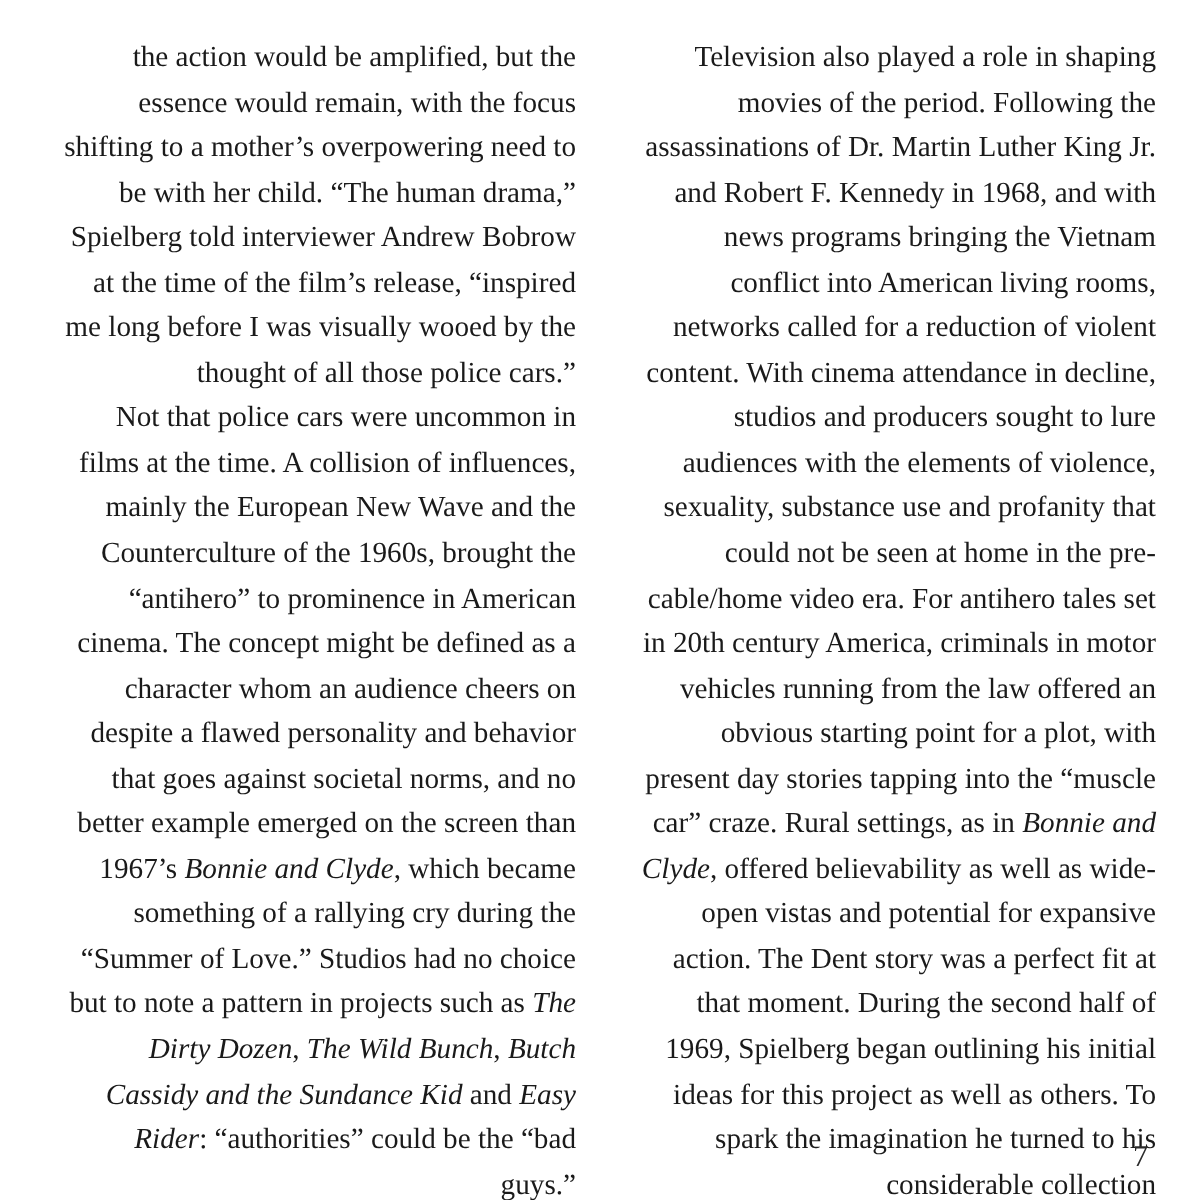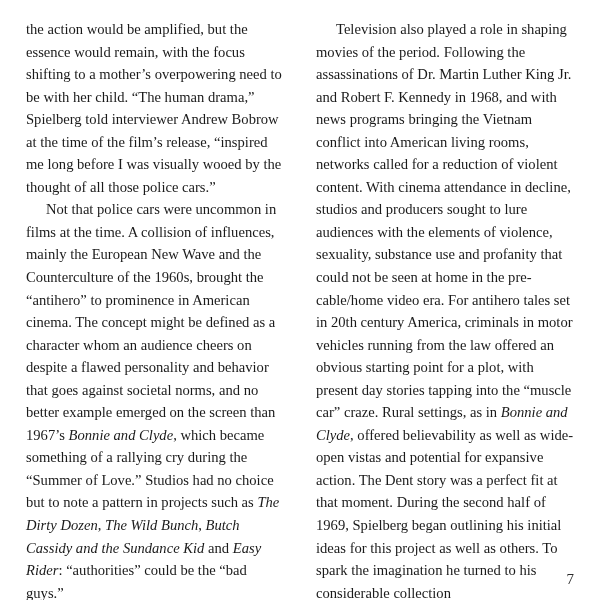--- a/index.html
+++ b/index.html
@@ -27,21 +27,21 @@
     align-items: flex-start;
   }
   .column {
     width: 262px;
     flex: 0 0 262px;
   }
   p {
     margin: 0;
     font-size: 14.6px;
     line-height: 1.545;
-    text-align: left;
+    text-align: right;
     hyphens: none;
   }
   p.indent {
     text-indent: 20px;
   }
   em {
     font-style: italic;
   }
   .page-number {
     position: absolute;

